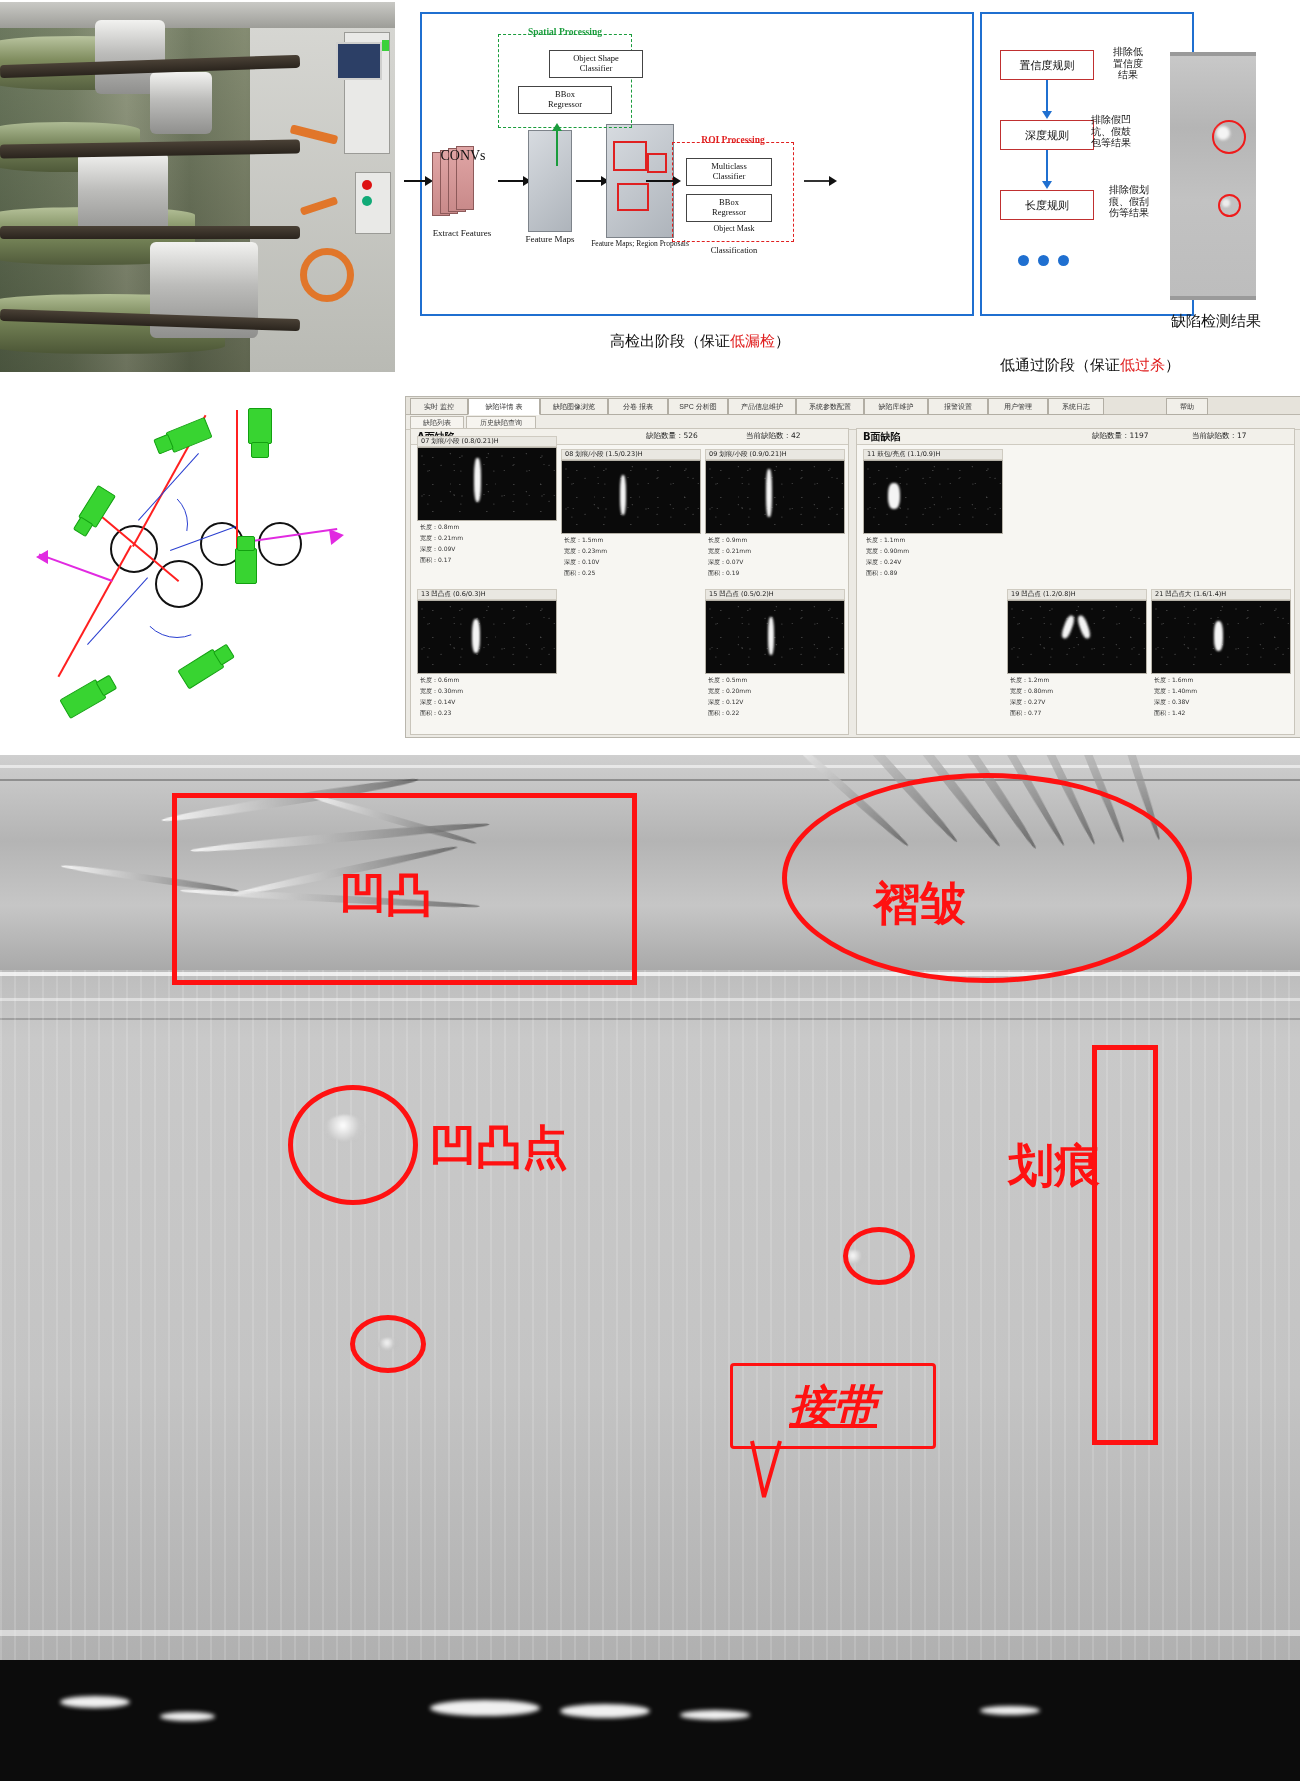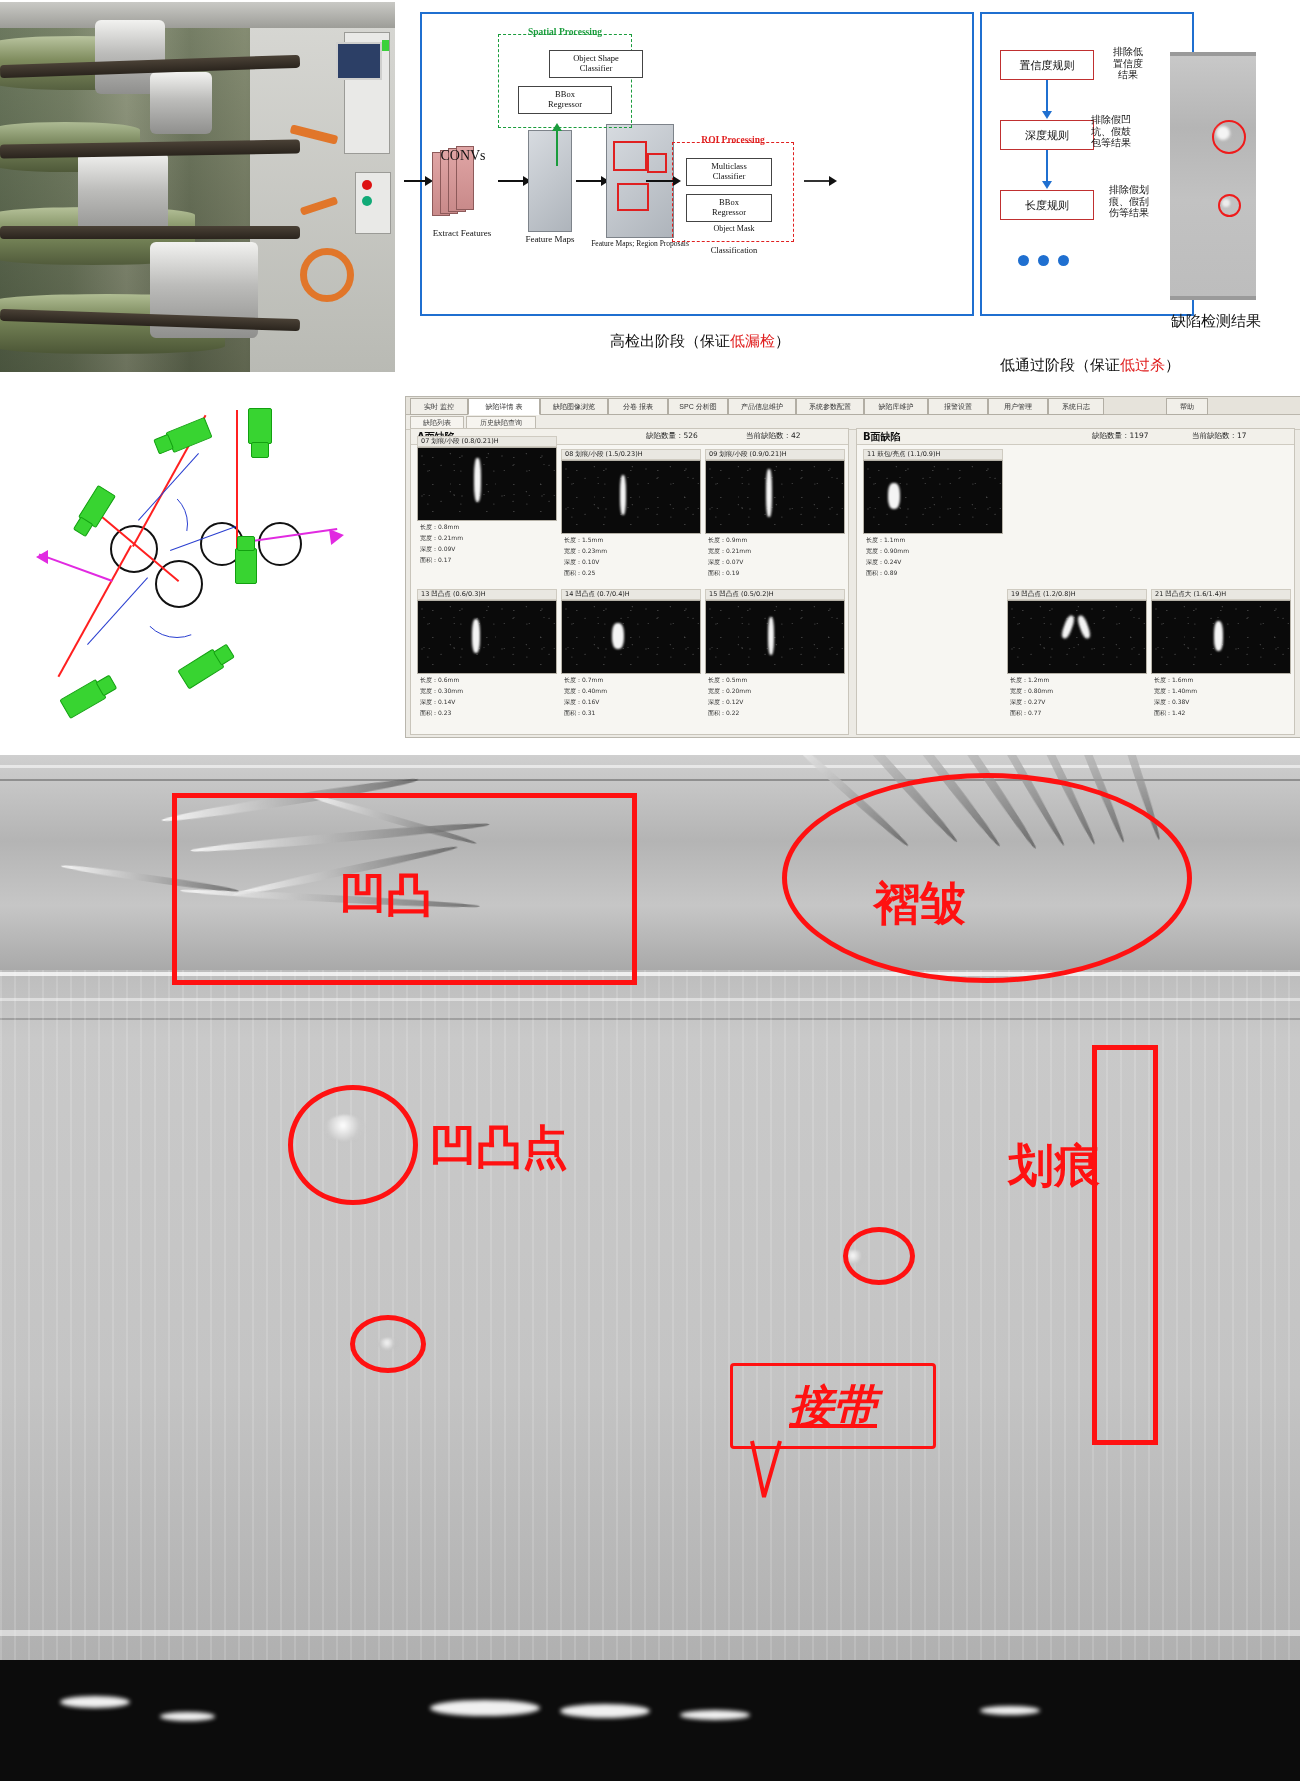--- a/index.html
+++ b/index.html
@@ -347,31 +347,20 @@
       <div class="dc-head cjk">13  凹凸点  (0.6/0.3)H</div>
       <div class="dc-img">
           <div class="noise"></div>
         <div class="blob" style="left:54px;top:18px;width:8px;height:34px;border-radius:40%;"></div>
         </div>
       <div class="dc-txt cjk">长度：0.6mm</div>
       <div class="dc-txt cjk">宽度：0.30mm</div>
       <div class="dc-txt cjk">深度：0.14V</div>
       <div class="dc-txt cjk">面积：0.23</div>
     </div>
-    <div class="defect-cell" style="left:150px;top:160px;">
-      <div class="dc-head cjk">14  凹凸点  (0.7/0.4)H</div>
-      <div class="dc-img">
-          <div class="noise"></div>
-        <div class="blob" style="left:50px;top:22px;width:12px;height:26px;border-radius:40%;"></div>
-        </div>
-      <div class="dc-txt cjk">长度：0.7mm</div>
-      <div class="dc-txt cjk">宽度：0.40mm</div>
-      <div class="dc-txt cjk">深度：0.16V</div>
-      <div class="dc-txt cjk">面积：0.31</div>
-    </div>
     <div class="defect-cell" style="left:294px;top:160px;">
       <div class="dc-head cjk">15  凹凸点  (0.5/0.2)H</div>
       <div class="dc-img">
           <div class="noise"></div>
         <div class="blob" style="left:62px;top:16px;width:6px;height:38px;border-radius:40%;"></div>
         </div>
       <div class="dc-txt cjk">长度：0.5mm</div>
       <div class="dc-txt cjk">宽度：0.20mm</div>
       <div class="dc-txt cjk">深度：0.12V</div>
       <div class="dc-txt cjk">面积：0.22</div>

